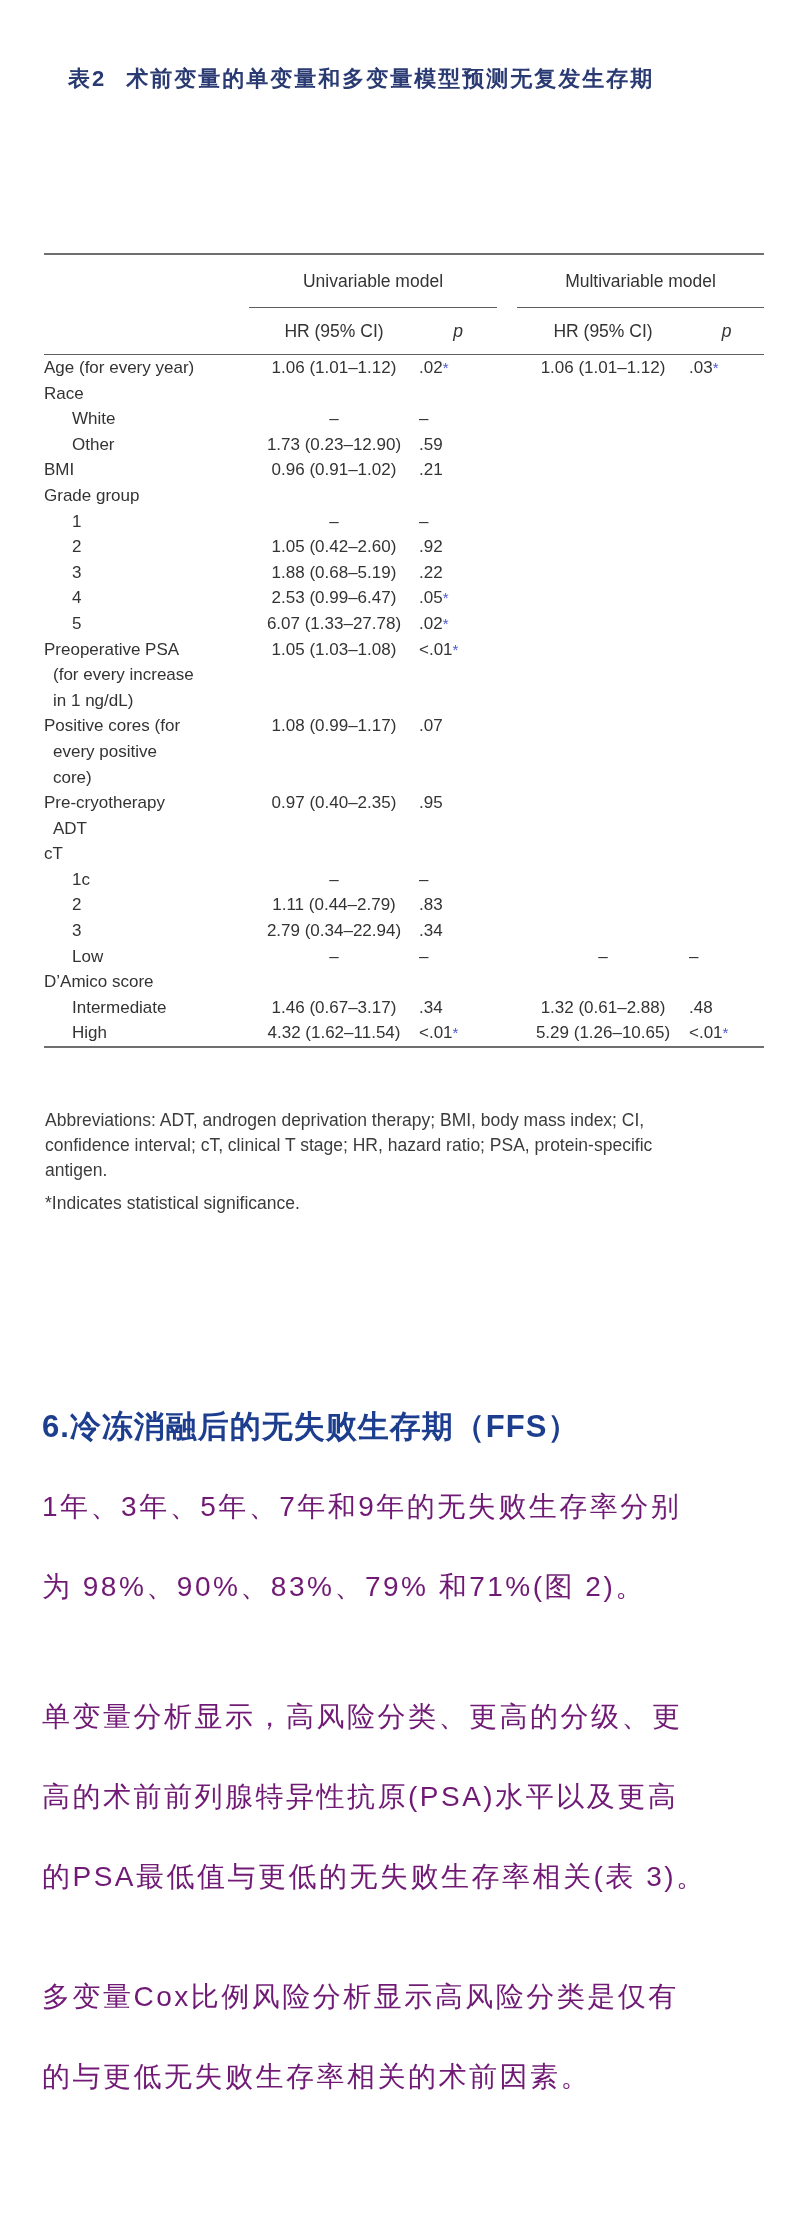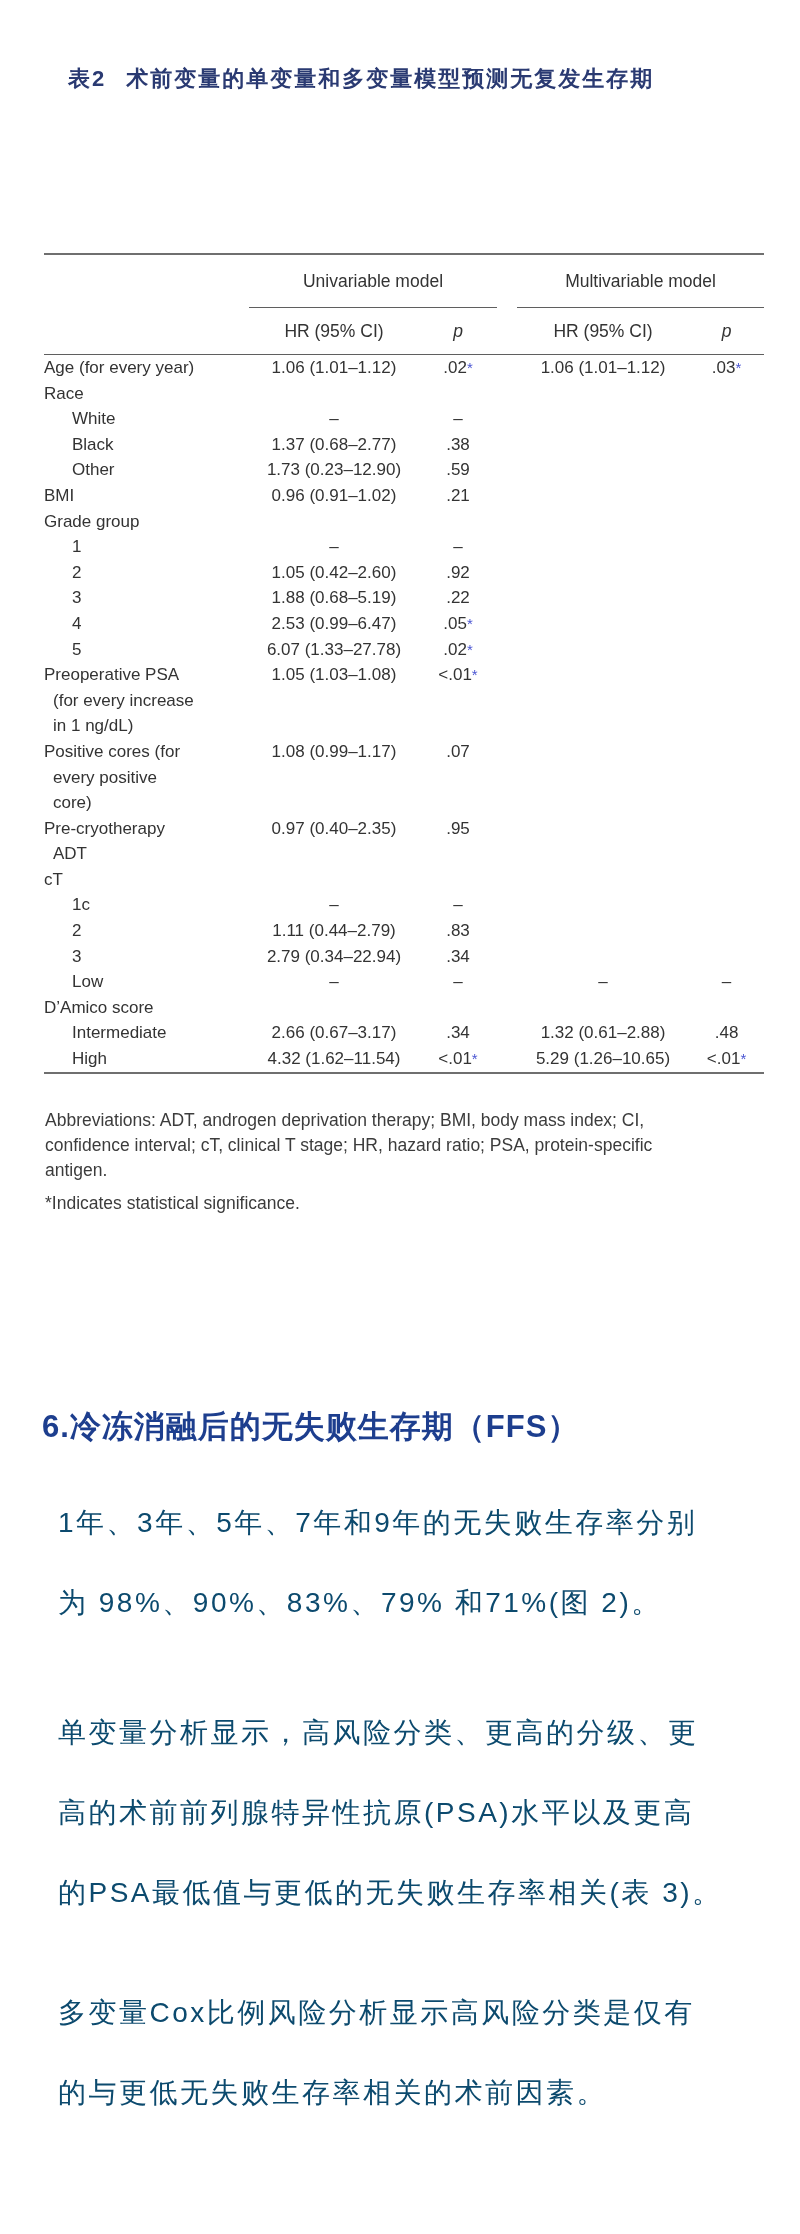--- a/index.html
+++ b/index.html
@@ -32,40 +32,40 @@
   .group-row th.grp { border-bottom:1.5px solid #5f5f5f; }
   .sub-row th { height:46px; vertical-align:middle; text-align:center; border-bottom:1.5px solid #5f5f5f; font-size:17.5px; }
   .sub-row th.p-h { font-style:italic; }
   .stat-table tbody td {
     vertical-align:top; line-height:25.6px; font-size:17px;
   }
   td.lbl { text-align:left; white-space:pre-line; }
   td.lbl.indent-0 { padding-left:9px; text-indent:-9px; }
   td.lbl.indent-1 { padding-left:28px; }
   td.hr { text-align:center; }
-  td.pv { text-align:center; }
+  td.pv { text-align:left; }
   .sig { color:#4a55d2; font-size:15px; }
 
   
   .footnotes {
     position:absolute; left:45px; top:1100px; width:720px;
     font-size:17.5px; line-height:25px; color:#3c3c3c;
   }
   .footnotes p { margin:8px 0 6px 0; white-space:pre-line; }
 
   
   .section-heading {
     position:absolute; left:42px; top:1406px;
     font-size:31px; font-weight:bold; letter-spacing:1px;
     color:#1d3e8e; margin:0; white-space:nowrap;
   }
   .para {
-    position:absolute; left:42px; width:740px; margin:16px;
+    position:absolute; left:42px; width:740px; margin:0;
     font-size:28px; line-height:80px; letter-spacing:2.5px;
-    color:#0c4a6e; white-space:pre-line;
+    color:#701a75; white-space:pre-line;
   }
   .para-1 { top:1467px; }
   .para-2 { top:1677px; }
   .para-3 { top:1957px; }
 </style>
 </head>
 <body>
 
 <div class="page">
 
@@ -117,28 +117,20 @@
         </tr>
         <tr>
           <td class="lbl indent-1">White</td>
           <td class="hr">–</td>
           <td class="pv">–</td>
           <td class="gap"></td>
           <td class="hr"></td>
           <td class="pv"></td>
         </tr>
         <tr>
-          <td class="lbl indent-1">Black</td>
-          <td class="hr">1.37 (0.68–2.77)</td>
-          <td class="pv">.38</td>
-          <td class="gap"></td>
-          <td class="hr"></td>
-          <td class="pv"></td>
-        </tr>
-        <tr>
           <td class="lbl indent-1">Other</td>
           <td class="hr">1.73 (0.23–12.90)</td>
           <td class="pv">.59</td>
           <td class="gap"></td>
           <td class="hr"></td>
           <td class="pv"></td>
         </tr>
         <tr>
           <td class="lbl indent-0">BMI</td>
           <td class="hr">0.96 (0.91–1.02)</td>
@@ -267,21 +259,21 @@
         <tr>
           <td class="lbl indent-0">D’Amico score</td>
           <td class="hr"></td>
           <td class="pv"></td>
           <td class="gap"></td>
           <td class="hr"></td>
           <td class="pv"></td>
         </tr>
         <tr>
           <td class="lbl indent-1">Intermediate</td>
-          <td class="hr">2.66 (0.67–3.17)</td>
+          <td class="hr">1.46 (0.67–3.17)</td>
           <td class="pv">.34</td>
           <td class="gap"></td>
           <td class="hr">1.32 (0.61–2.88)</td>
           <td class="pv">.48</td>
         </tr>
         <tr>
           <td class="lbl indent-1">High</td>
           <td class="hr">4.32 (1.62–11.54)</td>
           <td class="pv">&lt;.01<span class="sig">*</span></td>
           <td class="gap"></td>

